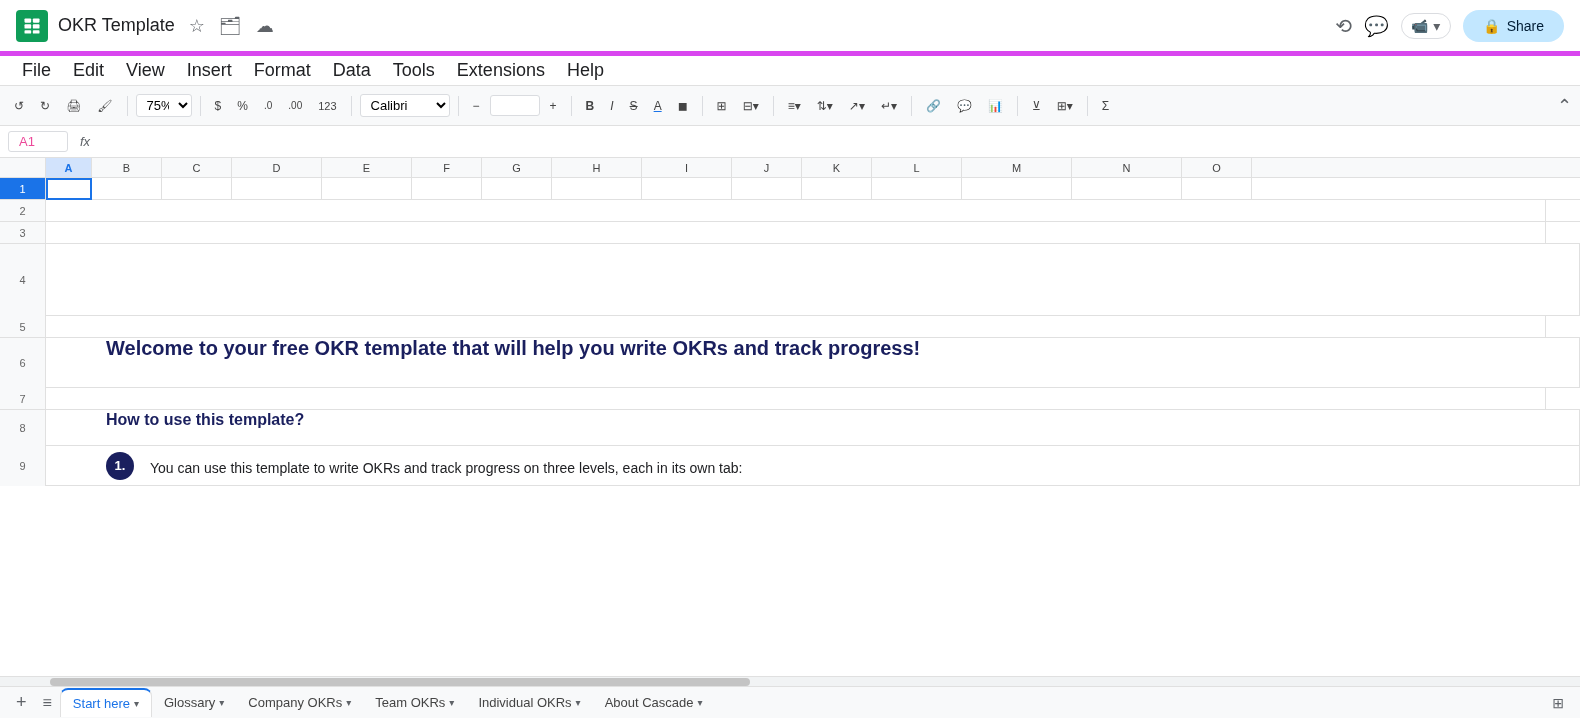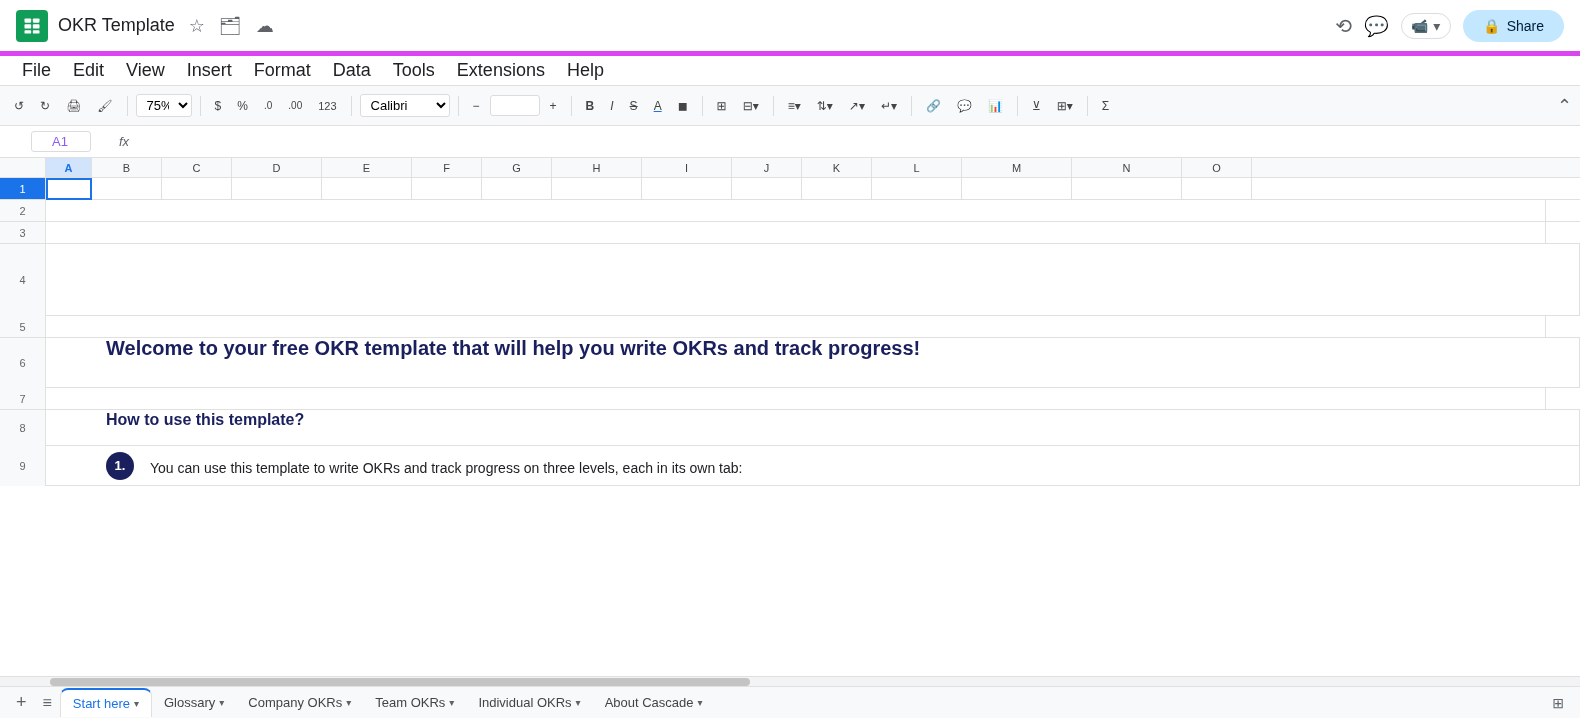--- a/index.html
+++ b/index.html
@@ -63,22 +63,22 @@
       font-size: 13px; background: #fff; width: 56px;
     }
     .toolbar-collapse { margin-left: auto; color: #5f6368; cursor: pointer; font-size: 18px; }
 
     
     #formula-bar {
       display: flex; align-items: center; gap: 8px;
       background: #fff; padding: 4px 8px; border-bottom: 1px solid #e0e0e0;
       height: 32px;
     }
-    #cell-ref { font-size: 13px; color: #8b5cf6; width: 60px; border: 1px solid #dadce0; border-radius: 3px; padding: 2px 20px; margin-left: 23px; }
-    #fx-icon { color: #5f6368; font-size: 13px; font-style: italic; margin-left: 20px; }
+    #cell-ref { font-size: 13px; color: #ec4899; width: 60px; border: 1px solid #dadce0; border-radius: 3px; padding: 2px 10px; }
+    #fx-icon { color: #5f6368; font-size: 13px; font-style: italic; margin-left: 4px; }
     #formula-input { flex: 1; border: none; outline: none; font-size: 13px; color: #202124; }
 
     
     #spreadsheet {
       display: flex; flex-direction: column;
       height: calc(718px - 56px - 30px - 40px - 32px - 32px);
       overflow: hidden; background: #fff;
     }
 
     

